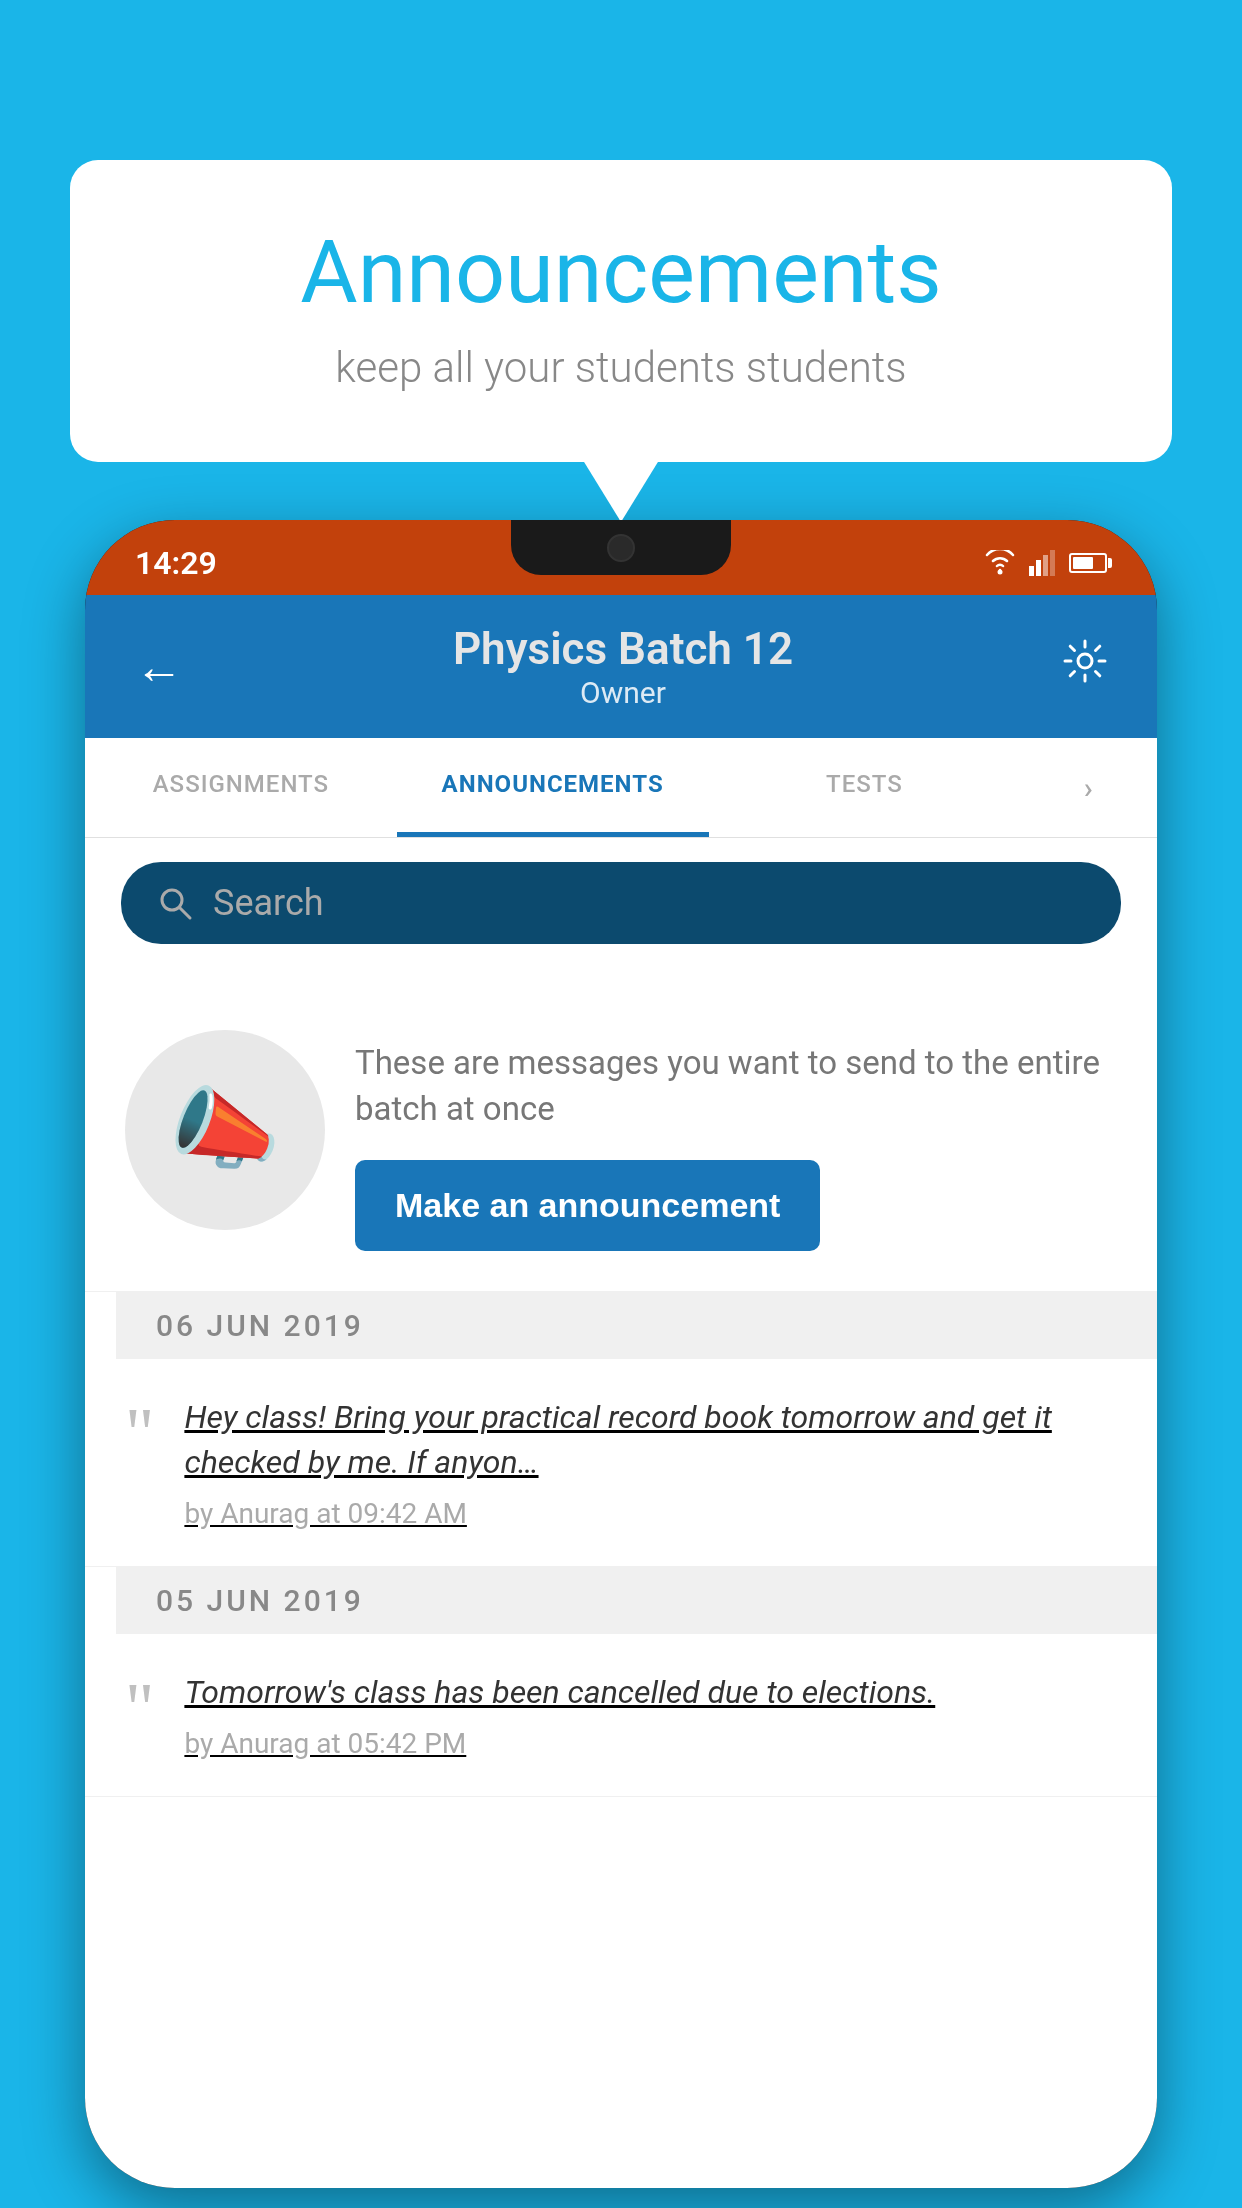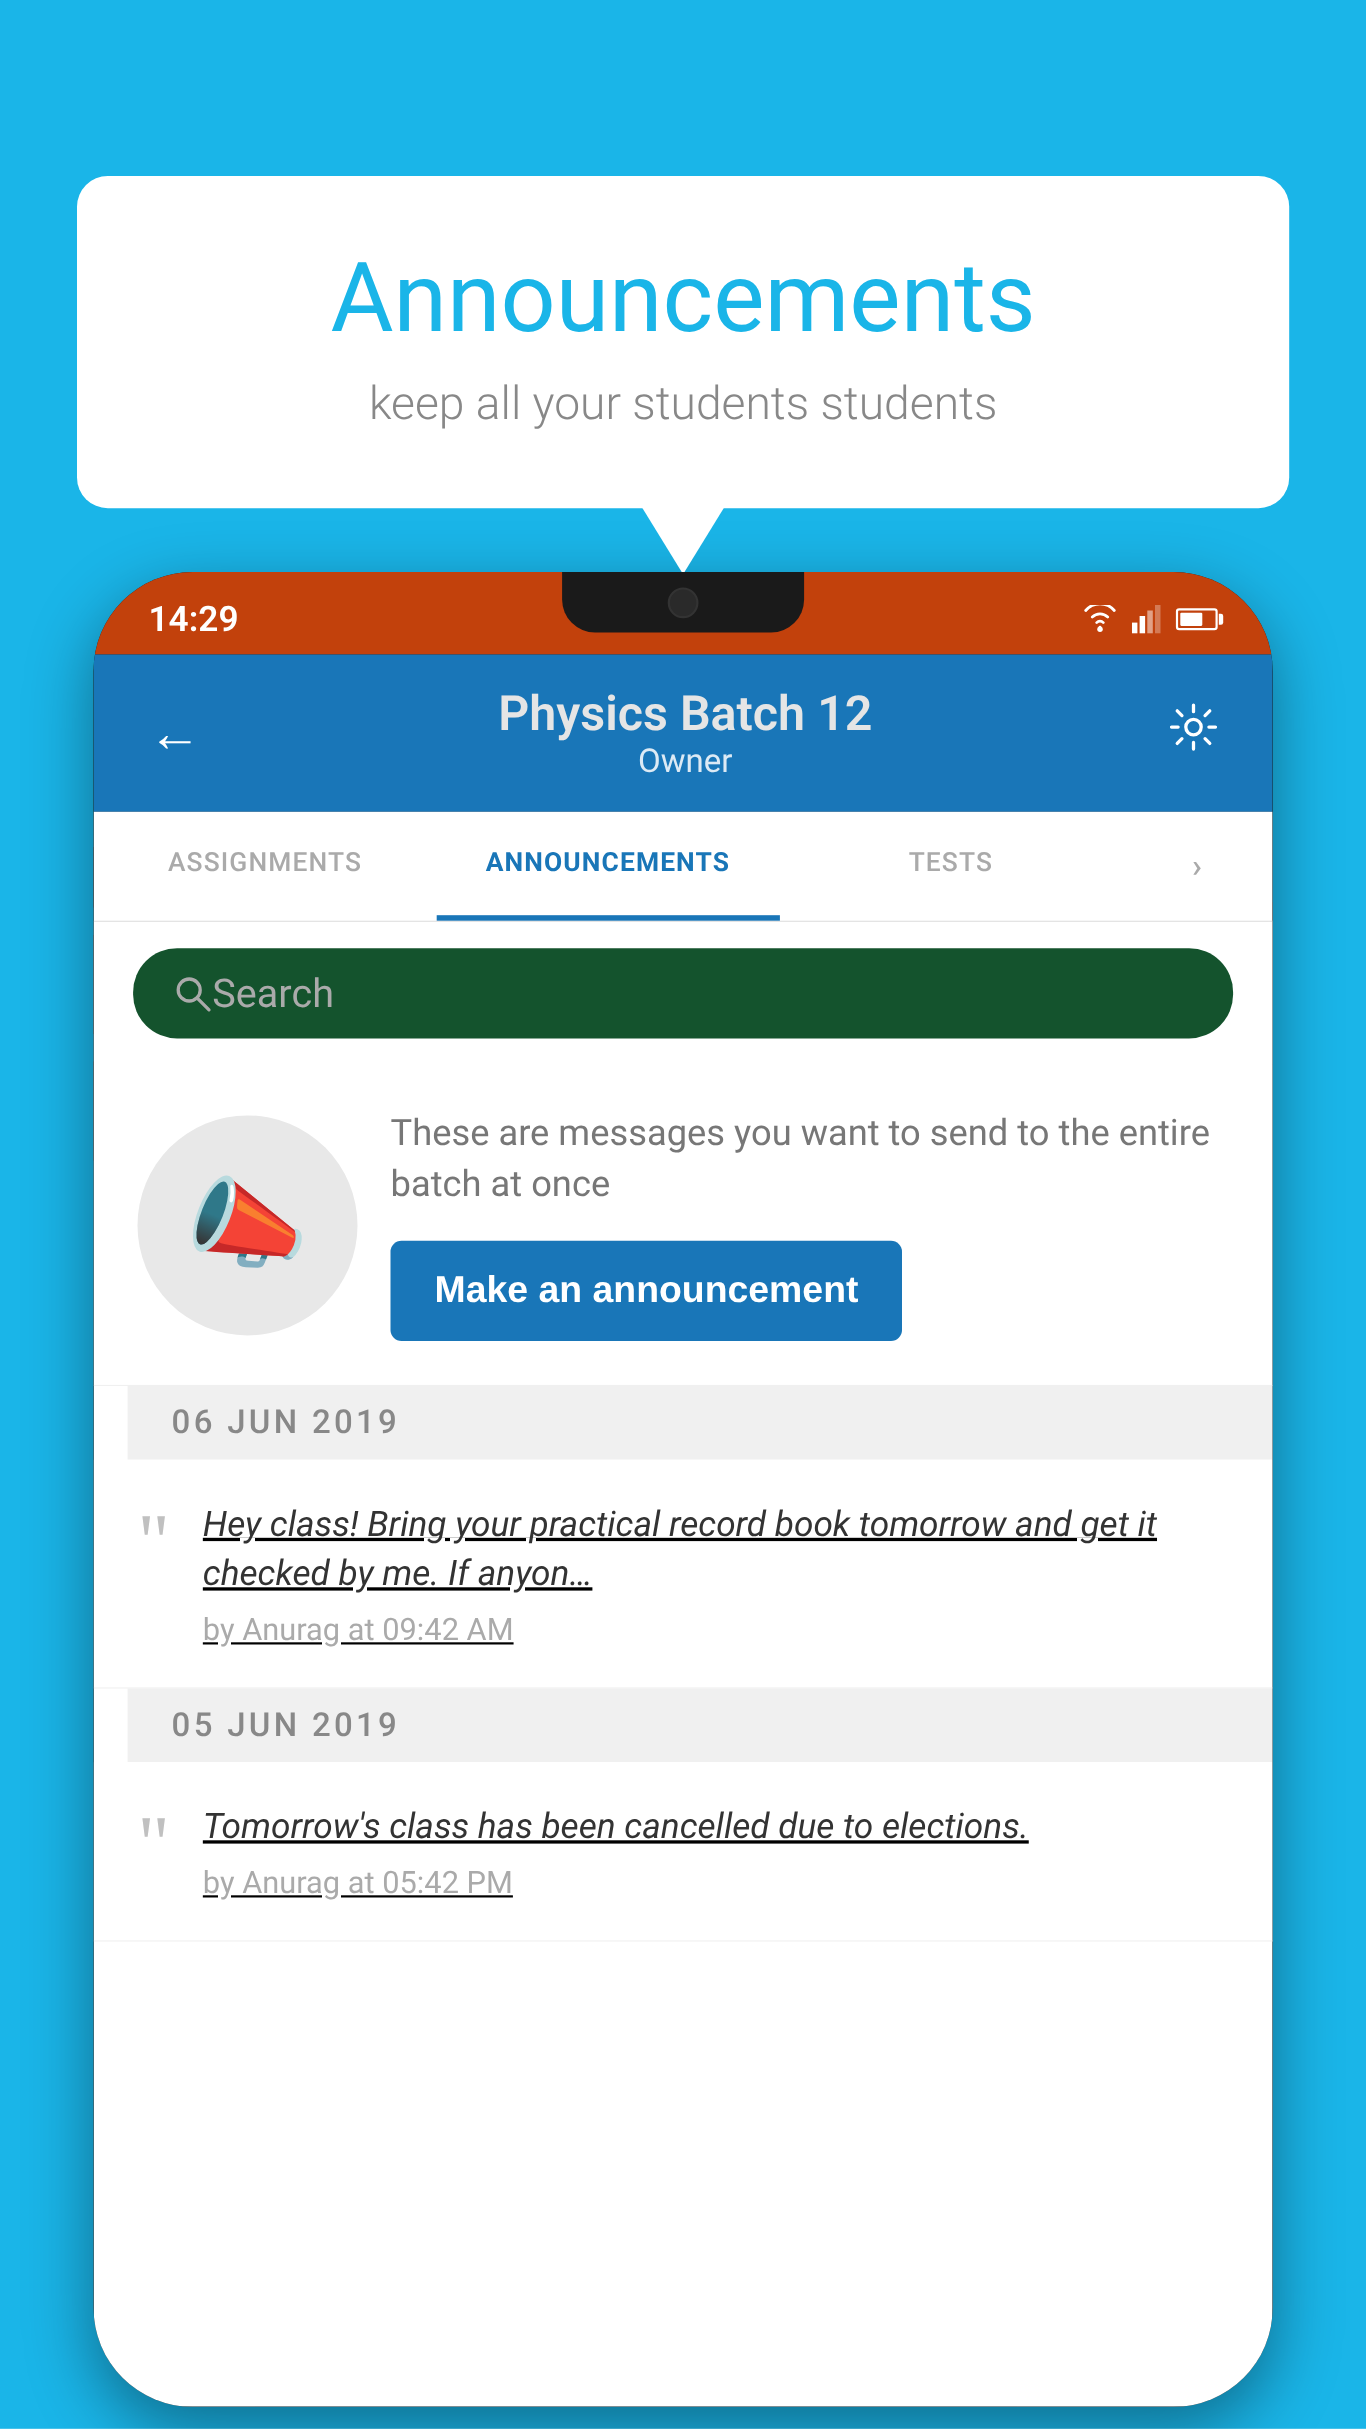--- a/index.html
+++ b/index.html
@@ -238,25 +238,26 @@
       overflow: hidden;
     }
 
     
     .search-container {
       background: white;
       padding: 24px 36px;
     }
 
     .search-bar {
-      background: #14532d;
+      background: #0c4a6e;
       border-radius: 40px;
       display: flex;
       align-items: center;
       padding: 20px 36px;
+      gap: 20px;
     }
 
     .search-text {
       color: #aaa;
       font-size: 36px;
     }
 
     
     .announcement-promo {
       display: flex;
@@ -279,20 +280,21 @@
     }
 
     .megaphone-icon {
       font-size: 90px;
       color: #5a7a9a;
       transform: scaleX(-1);
     }
 
     .announcement-right {
       flex: 1;
+      margin-top: 32px;
     }
 
     .announcement-desc {
       color: #777;
       font-size: 33px;
       line-height: 1.4;
       margin-bottom: 28px;
     }
 
     .make-announcement-btn {

